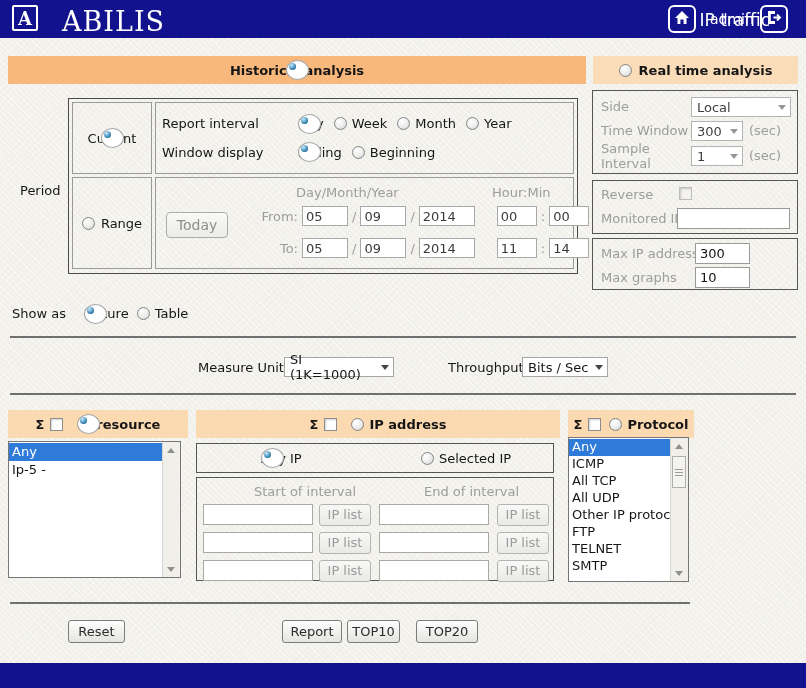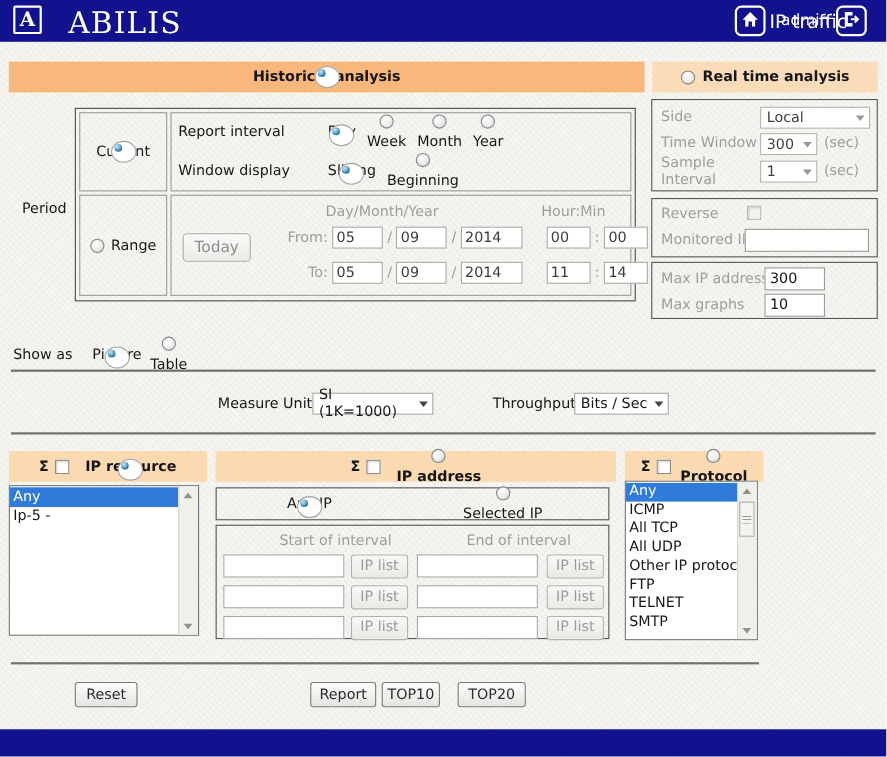--- a/index.html
+++ b/index.html
@@ -38,21 +38,21 @@
   
   .period-label{position:absolute;left:20px;top:183px;}
   .period-table{position:absolute;left:68px;top:98px;width:510px;height:176px;border:1px solid #4a4a4a;
     box-sizing:border-box;padding:3px;display:grid;grid-template-columns:80px 1fr;grid-template-rows:72px 92px;gap:3px;}
   .pcell{border:1px solid #9a9a9a;box-sizing:border-box;position:relative;}
   .pcell-radio{display:flex;align-items:center;justify-content:center;gap:6px;}
   .pcell-intervals{display:flex;flex-direction:column;justify-content:space-evenly;padding-left:6px;}
   .int-row{display:flex;align-items:center;}
   .int-label{width:112px;text-align:left;margin-right:24px;}
   .rgroup{display:flex;align-items:center;gap:10px;}
-  .ropt{display:flex;align-items:center;gap:5px;flex-direction:column;}
+  .ropt{display:flex;align-items:center;gap:5px;}
   .today-btn{position:absolute;left:10px;top:34px;width:62px;height:26px;border:1px solid #ababab;border-radius:4px;
     background:linear-gradient(#f9f9f8,#ebebe8);color:#8d8d8d;font-size:14px;text-align:center;line-height:24px;box-sizing:border-box;cursor:pointer;}
   .dmy-label{position:absolute;left:140px;top:7px;}
   .hm-label{position:absolute;left:336px;top:7px;}
   .date-row{position:absolute;left:78px;display:flex;align-items:center;gap:4px;}
   .date-row .flabel{width:40px;text-align:right;margin-left:24px;}
   .dateinp{height:20px;border:1px solid #a8a8a8;background:#fff;font:13px "DejaVu Sans",sans-serif;color:#3a3a3a;
     padding:1px 3px;box-sizing:border-box;}
   .w46{width:46px;} .w56{width:56px;} .w40{width:40px;}
   .tgap{margin-left:18px;}

